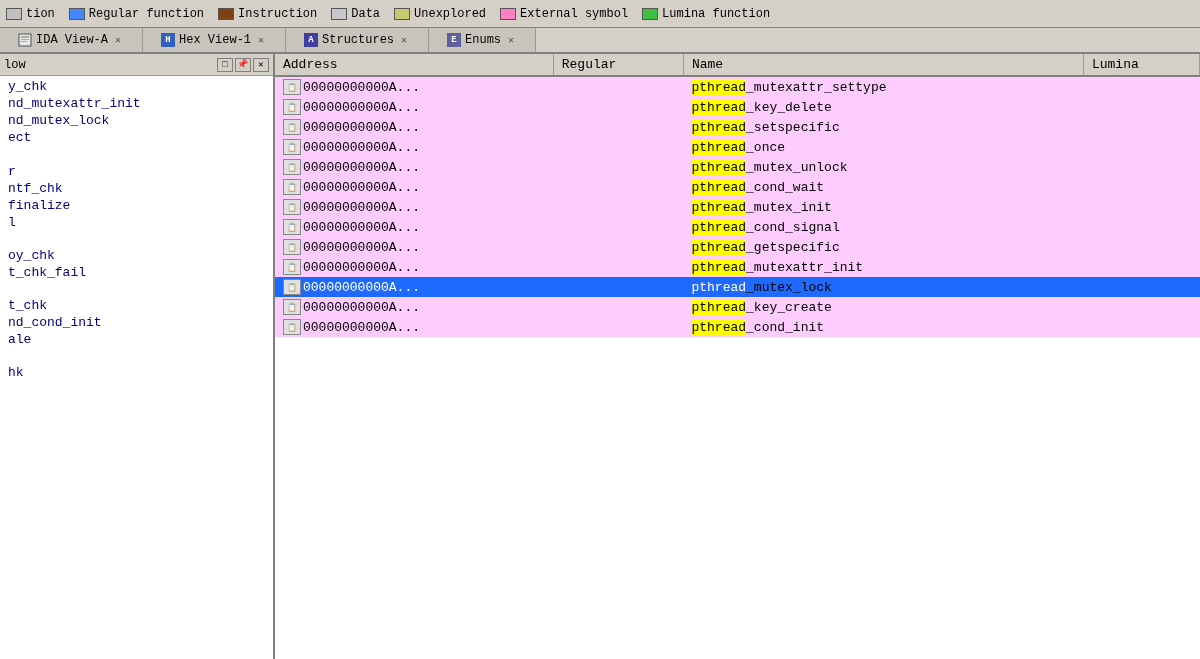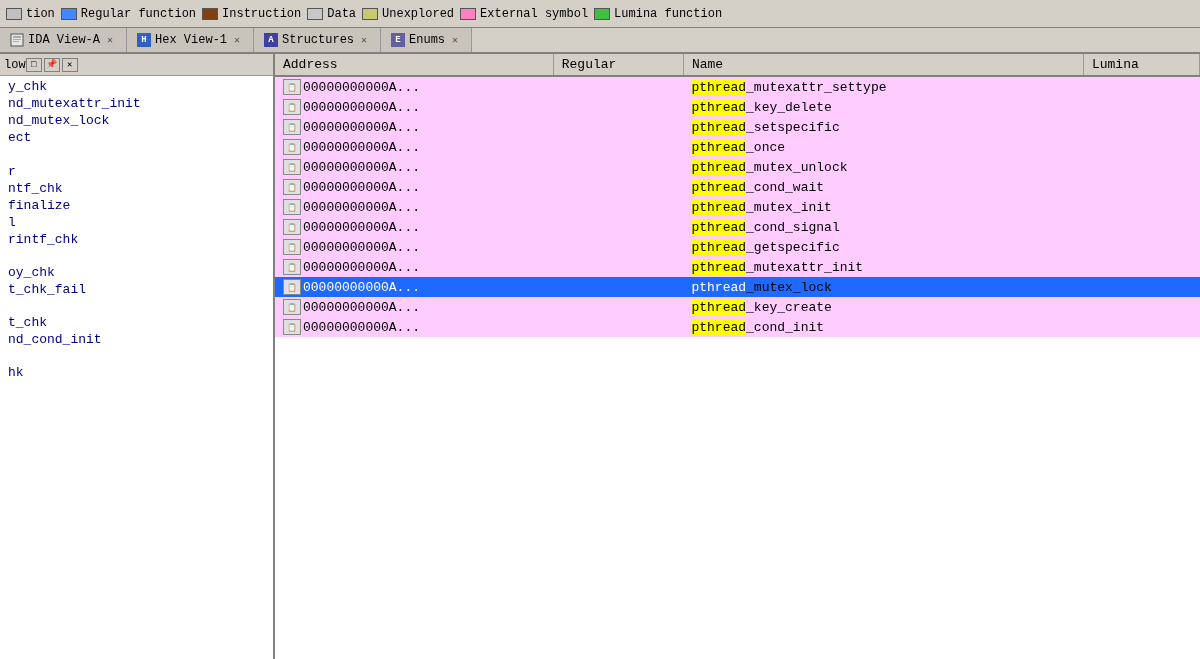--- a/index.html
+++ b/index.html
@@ -12,21 +12,21 @@
       height: 659px;
     }
 
     
     #legend-bar {
       display: flex;
       align-items: center;
       background: #d4d0c8;
       border-bottom: 1px solid #808080;
       padding: 4px 6px;
-      gap: 6px;
+      gap: 14px;
       height: 28px;
     }
     .legend-item {
       display: flex;
       align-items: center;
       gap: 4px;
       font-size: 12px;
       color: #000;
     }
     .legend-swatch {
@@ -40,21 +40,21 @@
     #tab-bar {
       display: flex;
       align-items: stretch;
       background: #d4d0c8;
       border-bottom: 2px solid #808080;
       height: 26px;
     }
     .tab {
       display: flex;
       align-items: center;
-      padding: 2px 10px;
+      padding: 2px 18px;
       border-right: 1px solid #999;
       background: #c8c4bc;
       cursor: pointer;
       font-size: 12px;
       gap: 4px;
       white-space: nowrap;
     }
     .tab .tab-icon {
       width: 14px;
       height: 14px;
@@ -84,24 +84,26 @@
     #left-panel {
       width: 275px;
       background: #ffffff;
       border-right: 2px solid #808080;
       overflow: hidden;
       position: relative;
     }
     #left-panel-titlebar {
       display: flex;
       align-items: center;
+      justify-content: space-between;
       background: #d4d0c8;
       border-bottom: 1px solid #999;
       padding: 2px 4px;
       height: 22px;
+      gap: 48px;
     }
     #left-panel-titlebar .title-text {
       font-size: 12px;
       color: #000;
     }
     #left-panel-titlebar .title-buttons {
       display: flex;
       gap: 2px;
     }
     #left-panel-titlebar .title-btn {
@@ -274,27 +276,27 @@
     <div id="left-panel-content">
       <div class="left-item">y_chk</div>
       <div class="left-item">nd_mutexattr_init</div>
       <div class="left-item">nd_mutex_lock</div>
       <div class="left-item">ect</div>
       <div class="left-item">&nbsp;</div>
       <div class="left-item">r</div>
       <div class="left-item">ntf_chk</div>
       <div class="left-item">finalize</div>
       <div class="left-item">l</div>
-      <div class="left-item">rintf_chk</div>
       <div class="left-section-gap"></div>
       <div class="left-item">oy_chk</div>
       <div class="left-item">t_chk_fail</div>
       <div class="left-section-gap"></div>
       <div class="left-item">t_chk</div>
       <div class="left-item">nd_cond_init</div>
+      <div class="left-item">ale</div>
       <div class="left-section-gap"></div>
       <div class="left-item">hk</div>
     </div>
   </div>
 
   <div id="right-panel">
     <div id="imports-table">
       <table>
         <thead>
           <tr>

